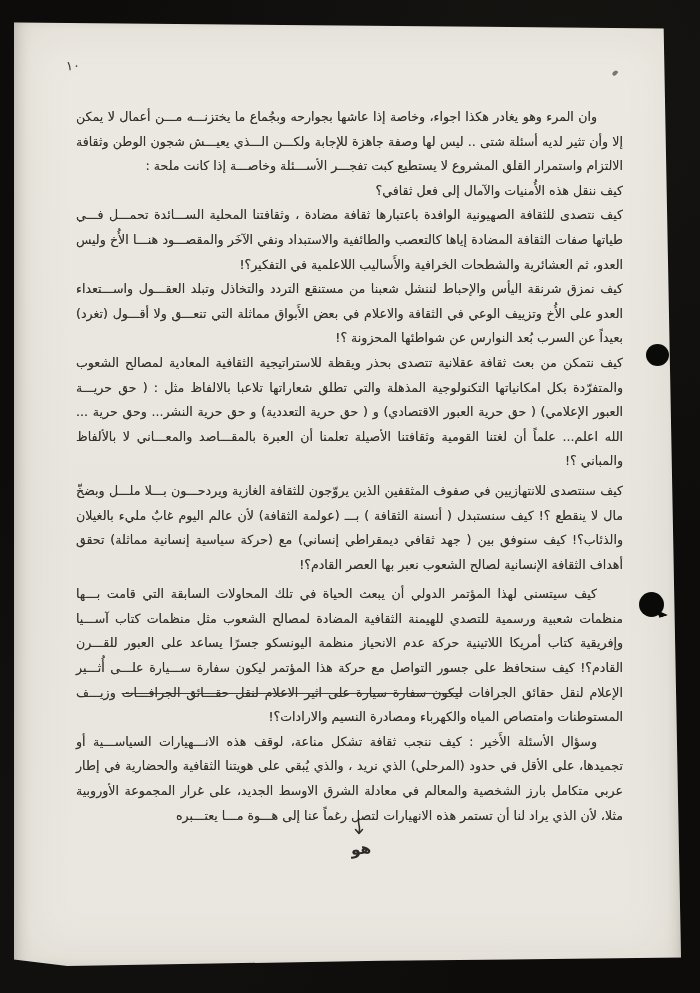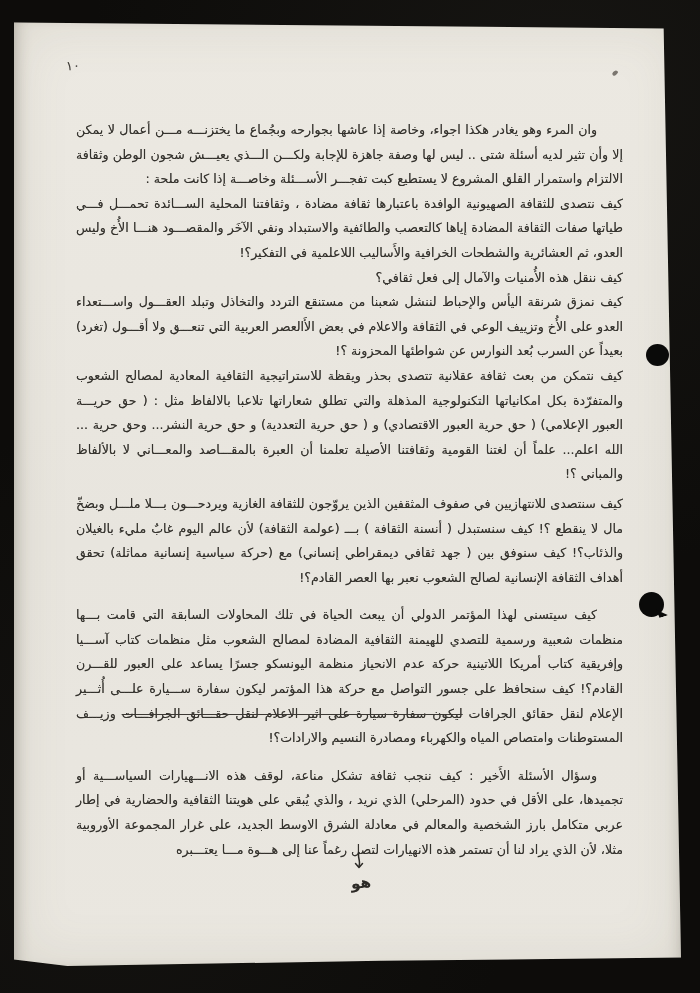--- a/index.html
+++ b/index.html
@@ -62,21 +62,21 @@
     unicode-bidi: embed;
     color: #34322d;
     font-size: 12.6px;
     line-height: 24.6px;
     text-align: justify;
     text-align-last: right;
     text-shadow: 0 0 0.5px rgba(52, 50, 45, 0.55);
   }
   .para { margin: 0; }
   .para.gap { margin-top: 5px; }
-  .para.indent { text-indent: 26px; margin-top: 13px; }
+  .para.indent { text-indent: 26px; }
   .struck {
     text-decoration: line-through;
     text-decoration-thickness: 1.4px;
     text-decoration-color: #3b3833;
   }
   .annotation {
     position: relative;
     height: 42px;
     margin-top: -3px;
   }
@@ -129,23 +129,23 @@
 <div class="stage">
 
   <div class="paper">
 
     <div class="page-number">١٠</div>
 
     <div class="speck"></div>
 
     <div class="text-block">
       <p class="para indent">وان المرء وهو يغادر هكذا اجواء، وخاصة إذا عاشها بجوارحه وبجُماع ما يختزنـــه مـــن أعمال لا يمكن إلا وأن تثير لديه أسئلة شتى .. ليس لها وصفة جاهزة للإجابة ولكـــن الـــذي يعيـــش شجون الوطن وثقافة الالتزام واستمرار القلق المشروع لا يستطيع كبت تفجـــر الأســـئلة وخاصـــة إذا كانت ملحة :</p>
+      <p class="para">كيف ننقل هذه الأُمنيات والآمال إلى فعل ثقافي؟</p>
       <p class="para">كيف نتصدى للثقافة الصهيونية الوافدة باعتبارها ثقافة مضادة ، وثقافتنا المحلية الســـائدة تحمـــل فـــي طياتها صفات الثقافة المضادة إياها كالتعصب والطائفية والاستبداد ونفي الآخَر والمقصـــود هنـــا الأُخ وليس العدو، ثم العشائرية والشطحات الخرافية والأَساليب اللاعلمية في التفكير؟!</p>
-      <p class="para">كيف ننقل هذه الأُمنيات والآمال إلى فعل ثقافي؟</p>
-      <p class="para">كيف نمزق شرنقة اليأس والإحباط لننشل شعبنا من مستنقع التردد والتخاذل وتبلد العقـــول واســـتعداء العدو على الأُخ وتزييف الوعي في الثقافة والاعلام في بعض الأَالعصر العربية التي تنعـــق ولا أقـــول (تغرد) بعيداً عن السرب بُعد النوارس عن شواطئها المحزونة ؟!</p>
+      <p class="para">كيف نمزق شرنقة اليأس والإحباط لننشل شعبنا من مستنقع التردد والتخاذل وتبلد العقـــول واســـتعداء العدو على الأُخ وتزييف الوعي في الثقافة والاعلام في بعض الأَبواق مماثلة التي تنعـــق ولا أقـــول (تغرد) بعيداً عن السرب بُعد النوارس عن شواطئها المحزونة ؟!</p>
       <p class="para">كيف نتمكن من بعث ثقافة عقلانية تتصدى بحذر ويقظة للاستراتيجية الثقافية المعادية لمصالح الشعوب والمتفرّدة بكل امكانياتها التكنولوجية المذهلة والتي تطلق شعاراتها تلاعبا بالالفاظ مثل : ( حق حريـــة العبور الإعلامي) ( حق حرية العبور الاقتصادي) و ( حق حرية التعددية) و حق حرية النشر... وحق حرية ... الله اعلم... علماً أن لغتنا القومية وثقافتنا الأصيلة تعلمنا أن العبرة بالمقـــاصد والمعـــاني لا بالألفاظ والمباني ؟!</p>
       <p class="para gap">كيف سنتصدى للانتهازيين في صفوف المثقفين الذين يروّجون للثقافة الغازية ويردحـــون بـــلا ملـــل وبضخّ مال لا ينقطع ؟! كيف سنستبدل ( أنسنة الثقافة ) بـــ (عولمة الثقافة) لأن عالم اليوم غابٌ مليء بالغيلان والذئاب؟! كيف سنوفق بين ( جهد ثقافي ديمقراطي إنساني) مع (حركة سياسية إنسانية مماثلة) تحقق أهداف الثقافة الإنسانية لصالح الشعوب نعبر بها العصر القادم؟!</p>
       <p class="para indent gap"><span>كيف سيتسنى لهذا المؤتمر الدولي أن يبعث الحياة في تلك المحاولات السابقة التي قامت بـــها منظمات شعبية ورسمية للتصدي للهيمنة الثقافية المضادة لمصالح الشعوب مثل منظمات كتاب آســـيا وإفريقية كتاب أمريكا اللاتينية حركة عدم الانحياز منظمة اليونسكو جسرًا يساعد على العبور للقـــرن القادم؟! كيف سنحافظ على جسور التواصل مع حركة هذا المؤتمر ليكون سفارة ســـيارة علـــى أُثـــير الإعلام لنقل حقائق الجرافات </span><span class="struck">ليكون سفارة سيارة على اثير الاعلام لنقل حقـــائق الجرافـــات</span><span> وزيـــف المستوطنات وامتصاص المياه والكهرباء ومصادرة النسيم والارادات؟!</span></p>
       <p class="para indent">وسؤال الأسئلة الأَخير : كيف ننجب ثقافة تشكل مناعة، لوقف هذه الانـــهيارات السياســـية أو تجميدها، على الأقل في حدود (المرحلي) الذي نريد ، والذي يُبقي على هويتنا الثقافية والحضارية في إطار عربي متكامل بارز الشخصية والمعالم في معادلة الشرق الاوسط الجديد، على غرار المجموعة الأوروبية مثلا، لأن الذي يراد لنا أن تستمر هذه الانهيارات لتصل رغماً عنا إلى هـــوة مـــا يعتـــبره</p>
 
       <div class="annotation">
         <svg class="arrow" width="12" height="18" viewBox="0 0 12 18">
           <path d="M6,0 C4,5 8,9 6,14" fill="none" stroke="#2c2a26" stroke-width="1.5" stroke-linecap="round"></path>
           <path d="M2.5,11.5 L6,15.5 L9.5,11.5" fill="none" stroke="#2c2a26" stroke-width="1.5" stroke-linecap="round" stroke-linejoin="round"></path>
         </svg>

